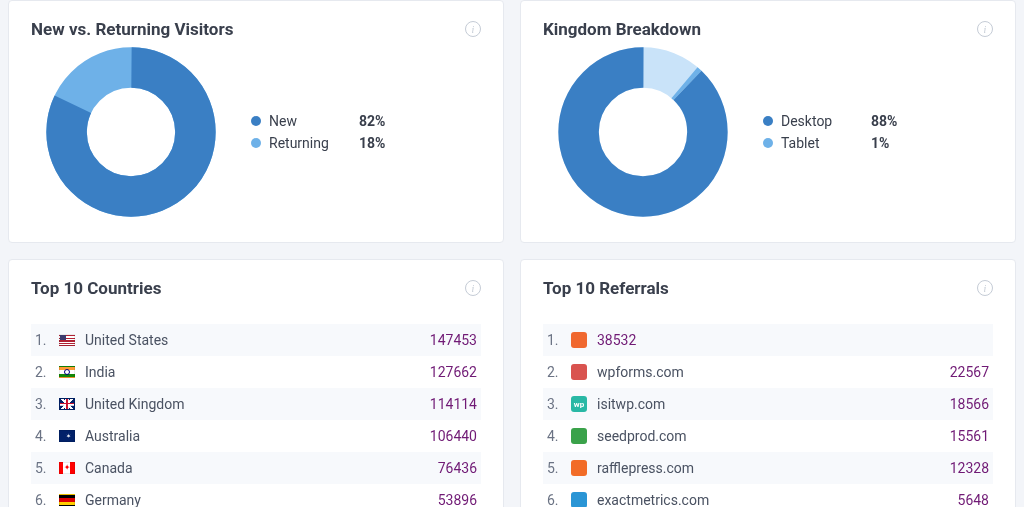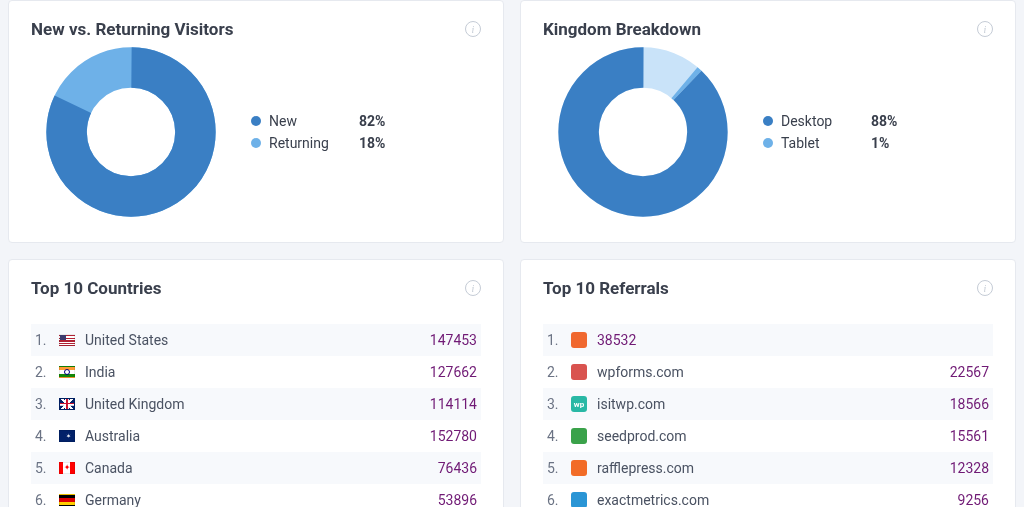--- a/index.html
+++ b/index.html
@@ -212,21 +212,21 @@
         <li>
           <span class="rank">3.</span>
           <span class="flag flag-gb"></span>
           <span class="item-label">United Kingdom</span>
           <span class="item-val">114114</span>
         </li>
         <li>
           <span class="rank">4.</span>
           <span class="flag flag-au"></span>
           <span class="item-label">Australia</span>
-          <span class="item-val">152780</span>
+          <span class="item-val">106440</span>
         </li>
         <li>
           <span class="rank">5.</span>
           <span class="flag flag-ca"></span>
           <span class="item-label">Canada</span>
           <span class="item-val">76436</span>
         </li>
         <li>
           <span class="rank">6.</span>
           <span class="flag flag-de"></span>
@@ -268,18 +268,18 @@
         <li>
           <span class="rank">5.</span>
           <span class="favicon fav-orange2"></span>
           <span class="item-label">rafflepress.com</span>
           <span class="item-val">12328</span>
         </li>
         <li>
           <span class="rank">6.</span>
           <span class="favicon fav-blue"></span>
           <span class="item-label">exactmetrics.com</span>
-          <span class="item-val">9256</span>
+          <span class="item-val">5648</span>
         </li>
       </ul>
   </div>
 
 </div>
 
 </body></html>

